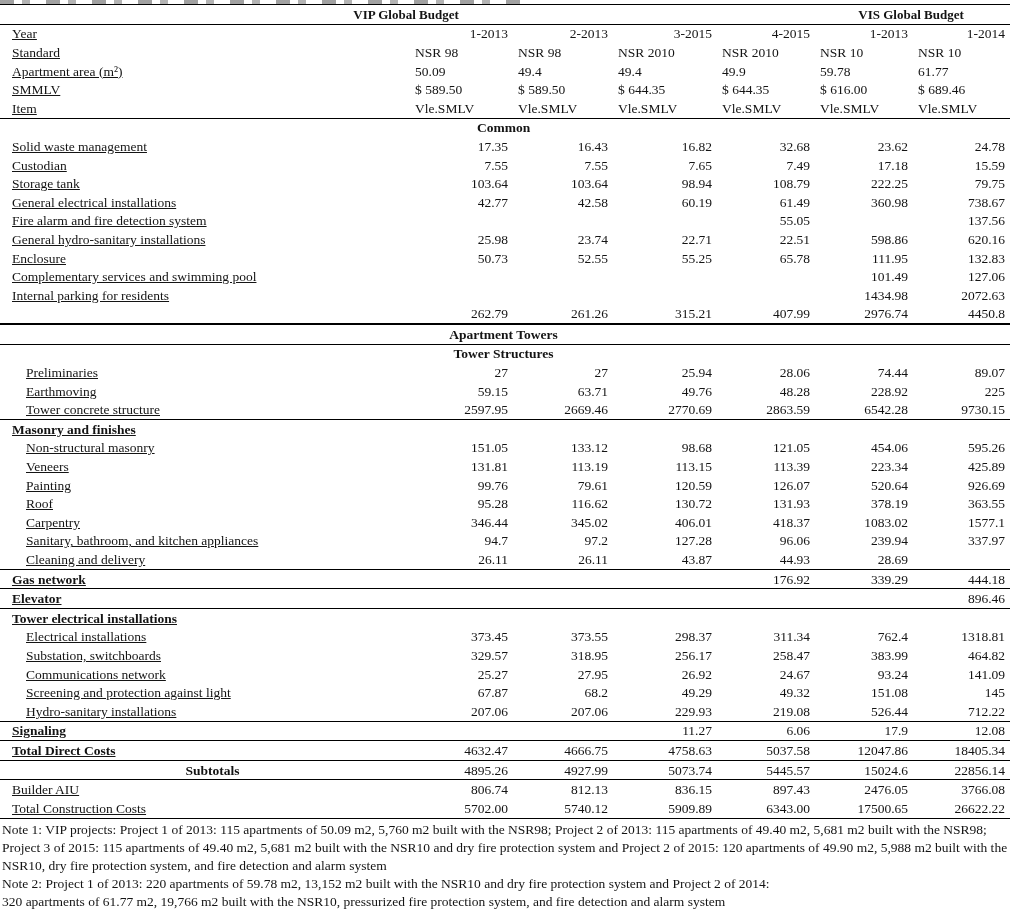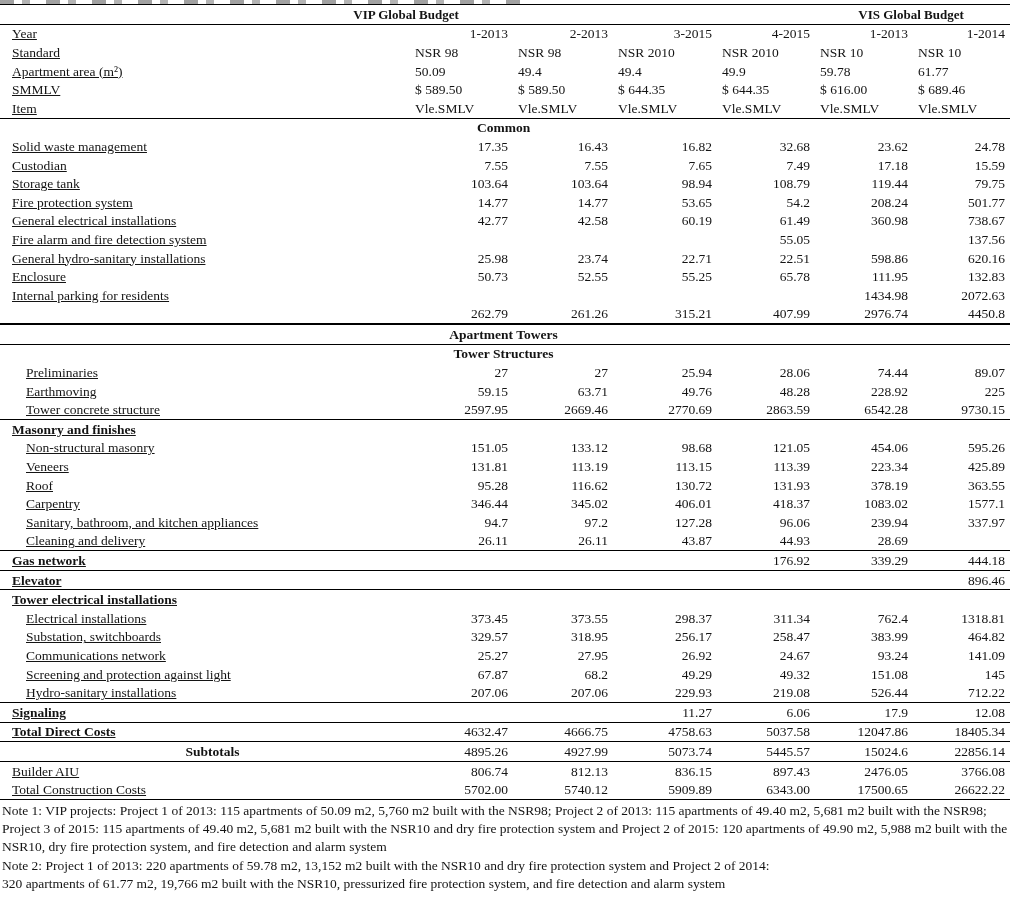--- a/index.html
+++ b/index.html
@@ -135,31 +135,22 @@
         <td class="num">7.49</td>
         <td class="num">17.18</td>
         <td class="num">15.59</td>
       </tr>
       <tr>
         <td class="label">Storage tank</td>
         <td class="num">103.64</td>
         <td class="num">103.64</td>
         <td class="num">98.94</td>
         <td class="num">108.79</td>
-        <td class="num">119.44</td>
+        <td class="num">222.25</td>
         <td class="num">79.75</td>
-      </tr>
-      <tr>
-        <td class="label">Fire protection system</td>
-        <td class="num">14.77</td>
-        <td class="num">14.77</td>
-        <td class="num">53.65</td>
-        <td class="num">54.2</td>
-        <td class="num">208.24</td>
-        <td class="num">501.77</td>
       </tr>
       <tr>
         <td class="label">General electrical installations</td>
         <td class="num">42.77</td>
         <td class="num">42.58</td>
         <td class="num">60.19</td>
         <td class="num">61.49</td>
         <td class="num">360.98</td>
         <td class="num">738.67</td>
       </tr>
@@ -184,20 +175,29 @@
       <tr>
         <td class="label">Enclosure</td>
         <td class="num">50.73</td>
         <td class="num">52.55</td>
         <td class="num">55.25</td>
         <td class="num">65.78</td>
         <td class="num">111.95</td>
         <td class="num">132.83</td>
       </tr>
       <tr>
+        <td class="label">Complementary services and swimming pool</td>
+        <td class="num"></td>
+        <td class="num"></td>
+        <td class="num"></td>
+        <td class="num"></td>
+        <td class="num">101.49</td>
+        <td class="num">127.06</td>
+      </tr>
+      <tr>
         <td class="label">Internal parking for residents</td>
         <td class="num"></td>
         <td class="num"></td>
         <td class="num"></td>
         <td class="num"></td>
         <td class="num">1434.98</td>
         <td class="num">2072.63</td>
       </tr>
       <tr>
         <td class="label"></td>
@@ -260,20 +260,29 @@
         <td class="num">595.26</td>
       </tr>
       <tr>
         <td class="label ind">Veneers</td>
         <td class="num">131.81</td>
         <td class="num">113.19</td>
         <td class="num">113.15</td>
         <td class="num">113.39</td>
         <td class="num">223.34</td>
         <td class="num">425.89</td>
+      </tr>
+      <tr>
+        <td class="label ind">Painting</td>
+        <td class="num">99.76</td>
+        <td class="num">79.61</td>
+        <td class="num">120.59</td>
+        <td class="num">126.07</td>
+        <td class="num">520.64</td>
+        <td class="num">926.69</td>
       </tr>
       <tr>
         <td class="label ind">Roof</td>
         <td class="num">95.28</td>
         <td class="num">116.62</td>
         <td class="num">130.72</td>
         <td class="num">131.93</td>
         <td class="num">378.19</td>
         <td class="num">363.55</td>
       </tr>

